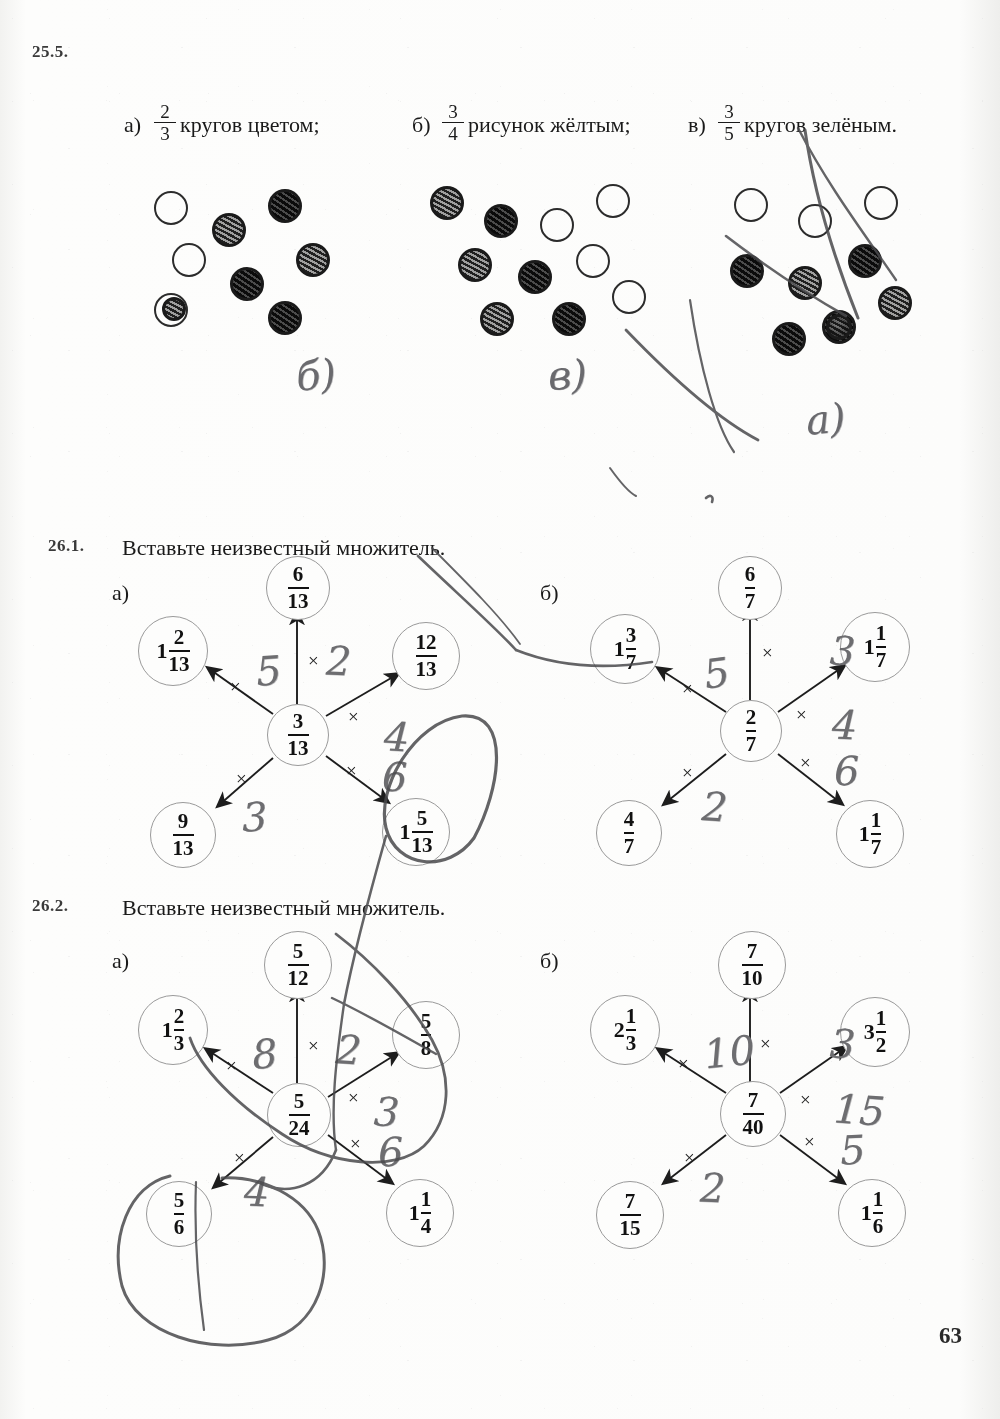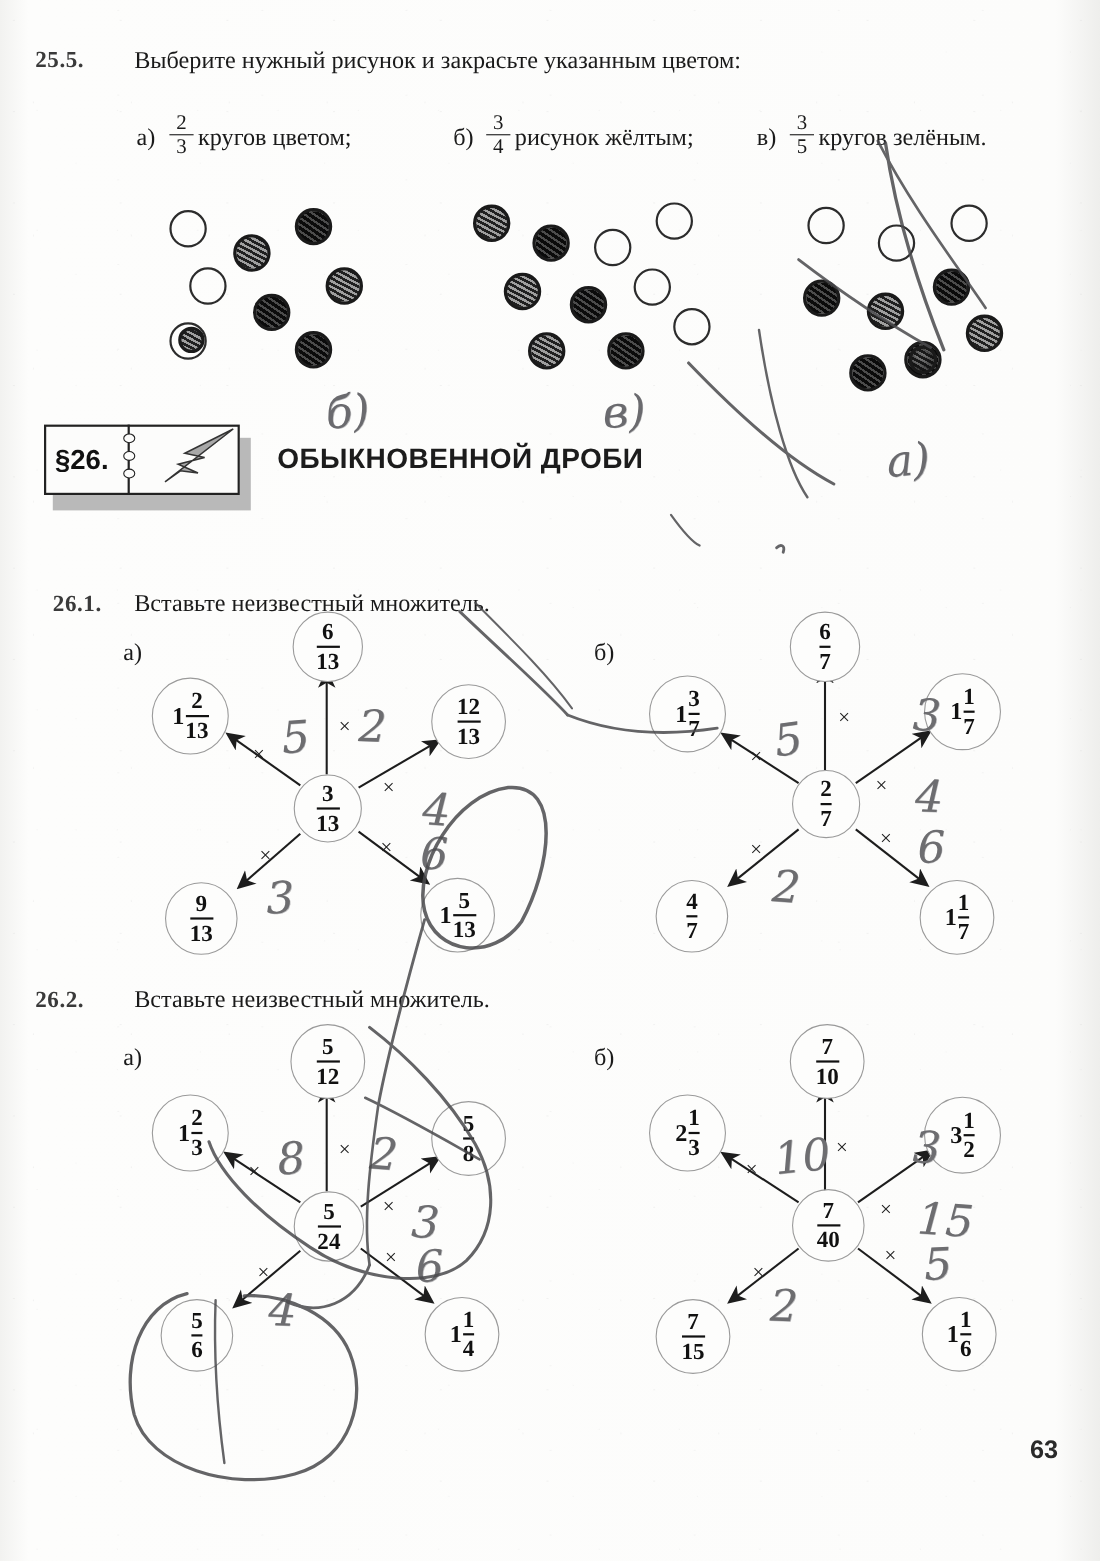--- a/index.html
+++ b/index.html
@@ -14,21 +14,21 @@
   .paper-noise{position:absolute;inset:0;opacity:.25;
      background-image:radial-gradient(circle at 13% 22%, #cfcfcf 0.6px, transparent 0.7px),
                       radial-gradient(circle at 61% 47%, #d5d5d5 0.6px, transparent 0.7px),
                       radial-gradient(circle at 34% 77%, #d0d0d0 0.6px, transparent 0.7px),
                       radial-gradient(circle at 82% 12%, #d8d8d8 0.6px, transparent 0.7px),
                       radial-gradient(circle at 46% 92%, #d4d4d4 0.6px, transparent 0.7px);
      background-size:97px 83px,113px 101px,89px 121px,131px 77px,73px 109px;
      pointer-events:none;}
 
   
-  .ex-num{position:absolute;font-weight:bold;font-size:21px;letter-spacing:.5px;color:#3a3a3a;
+  .ex-num{position:absolute;font-weight:bold;font-size:17px;letter-spacing:.5px;color:#3a3a3a;
           font-family:"Liberation Serif",serif;}
   .ex-text{position:absolute;font-size:22px;color:#1a1a1a;white-space:nowrap;}
 
   .frac-inline{display:inline-block;vertical-align:-0.55em;text-align:center;margin:0 2px;}
   .frac-inline .n{display:block;font-size:19px;line-height:.95;}
   .frac-inline .bar{display:block;border-top:1.6px solid #1a1a1a;margin:1px 0;}
   .frac-inline .d{display:block;font-size:19px;line-height:1.05;}
 
   
   .circgroup{position:absolute;}
@@ -70,34 +70,33 @@
   .sublabel{position:absolute;font-size:22px;color:#1a1a1a;}
 
   
   .hw{position:absolute;font-family:"DejaVu Serif",serif;color:#6d6d70;
       font-size:34px;font-style:italic;font-weight:500;
       text-shadow:0.6px 0.4px 0 rgba(110,110,115,.45);
       transform-origin:center;pointer-events:none;}
   .hw.big{font-size:40px;}
   .hw.lab{font-size:40px;color:#6a6a6e;}
 
-  .pagenum{position:absolute;right:38px;bottom:88px;font-family:Liberation Sans, sans-serif;
+  .pagenum{position:absolute;right:38px;bottom:70px;font-family:Liberation Serif, serif;
            font-weight:bold;font-size:23px;color:#2a2a2a;text-align:right;}
 
   svg.ink{position:absolute;left:0;top:0;width:1000px;height:1419px;pointer-events:none;}
   svg.arrows{position:absolute;left:0;top:0;pointer-events:none;overflow:visible;}
 </style>
 </head>
 <body>
 
 <div class="page">
   <div class="paper-noise"></div>
 
   <div class="ex-num" style="left:32px;top:42px;">25.5.</div>
-  <div class="ex-text" style="left:122px;top:42px;">Выберите нужный рисунок и закрасьте указанным цветом:</div>
 
   <div class="ex-text" style="left:124px;top:112px;">а)</div>
   <div class="frac-inline" style="position:absolute;left:152px;top:103px;width:22px;">
     <span class="n">2</span>
     <span class="bar"></span>
     <span class="d">3</span>
   </div>
   <div class="ex-text" style="left:180px;top:112px;">кругов цветом;</div>
 
   <div class="ex-text" style="left:412px;top:112px;">б)</div>
@@ -151,34 +150,21 @@
     <div class="circ filled" style="left:152px;top:104px;"></div>
     <div class="circ filled dark" style="left:46px; top:140px;"></div>
     <div class="circ filled dark" style="left:96px; top:128px;"></div>
     <div class="circ filled" style="left:100px;top:132px;width:26px;height:26px;"></div>
   </div>
 
   <div class="hw lab" style="left:296px;top:352px;transform:rotate(-6deg);">б)</div>
   <div class="hw lab" style="left:548px;top:352px;transform:rotate(-3deg);">в)</div>
   <div class="hw lab" style="left:806px;top:396px;transform:rotate(-5deg);">а)</div>
 
-  <div class="sec-box" style="left:40px;top:386px;width:200px;height:84px;">
-    <div class="sec-shadow"></div>
-    <div class="sec-rect"></div>
-    <div class="sec-split"></div>
-    <div class="sec-label">§26.</div>
-    <div class="ring" style="left:72px;top:8px;"></div>
-    <div class="ring" style="left:72px;top:24px;"></div>
-    <div class="ring" style="left:72px;top:40px;"></div>
-    <svg width="178" height="64" style="position:absolute;left:0;top:0;">
-      <polygon points="172,4 110,52 124,42 140,44 122,36 146,30 128,26" fill="#a8a8a8" stroke="#333" stroke-width="1.4"></polygon>
-    </svg>
-  </div>
   <div class="sec-title" style="left:252px;top:402px;">
-    <div>ОБЫКНОВЕННОЙ ДРОБИ</div>
   </div>
 
   <div class="ex-num" style="left:48px;top:536px;">26.1.</div>
   <div class="ex-text" style="left:122px;top:535px;">Вставьте неизвестный множитель.</div>
 
   <div class="sublabel" style="left:112px;top:580px;">а)</div>
   <div class="sublabel" style="left:540px;top:580px;">б)</div>
 
   <div class="star" id="star-261a" style="left:130px;top:556px;width:340px;height:310px;">
     <svg class="arrows" width="340" height="310">

